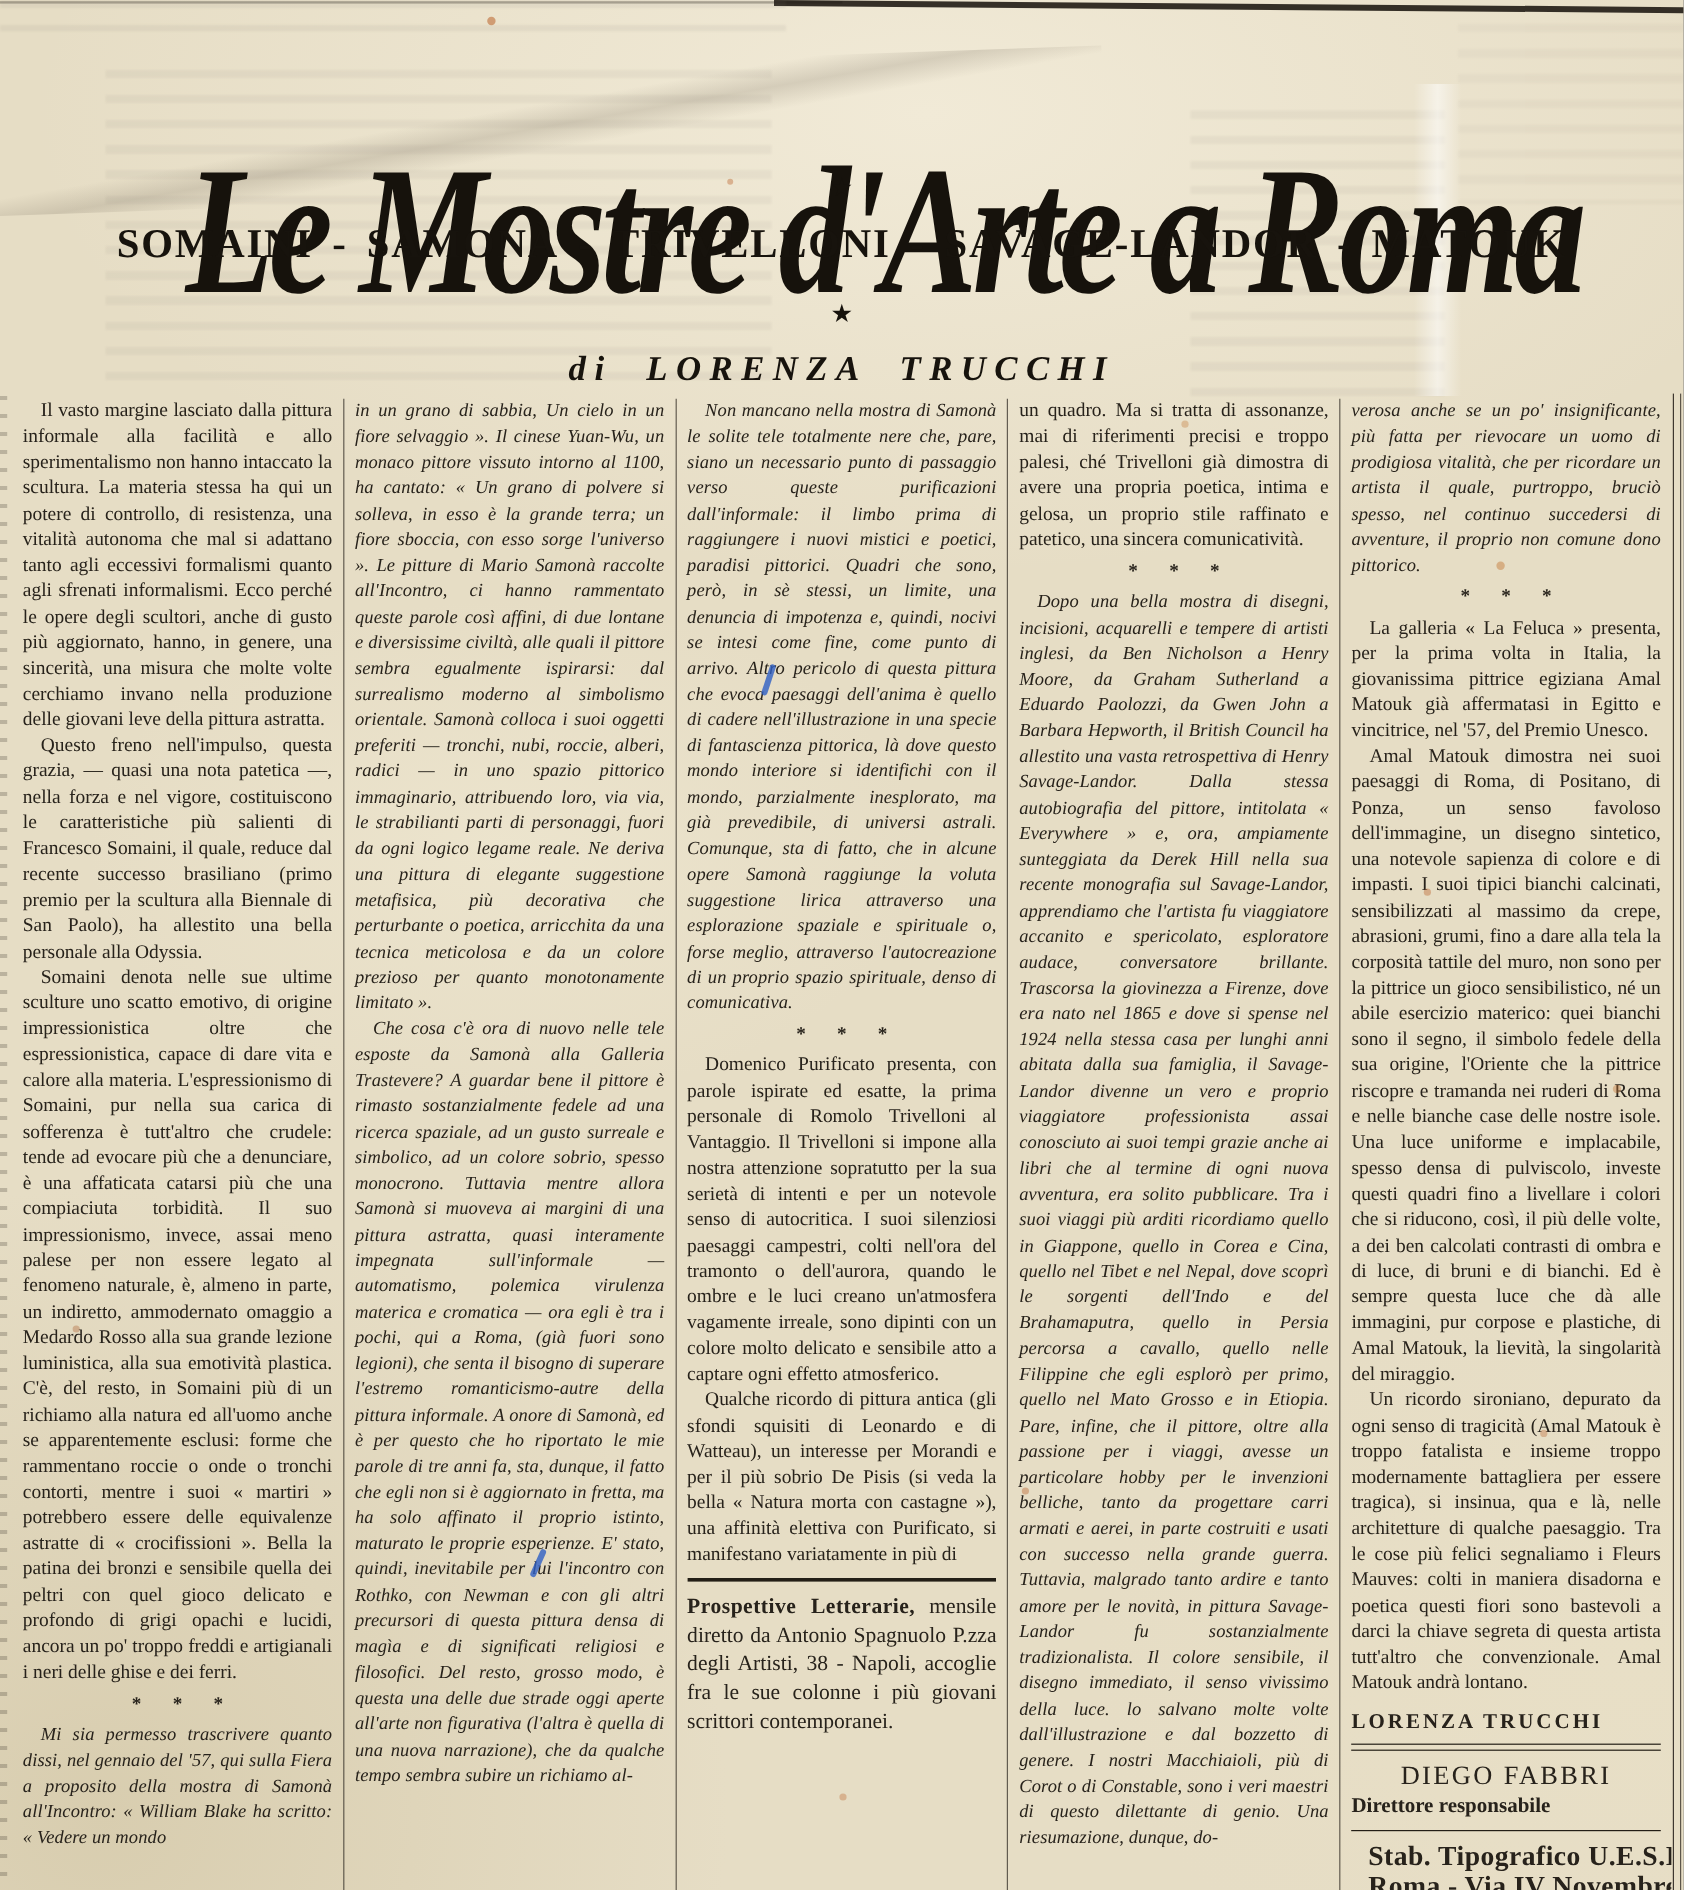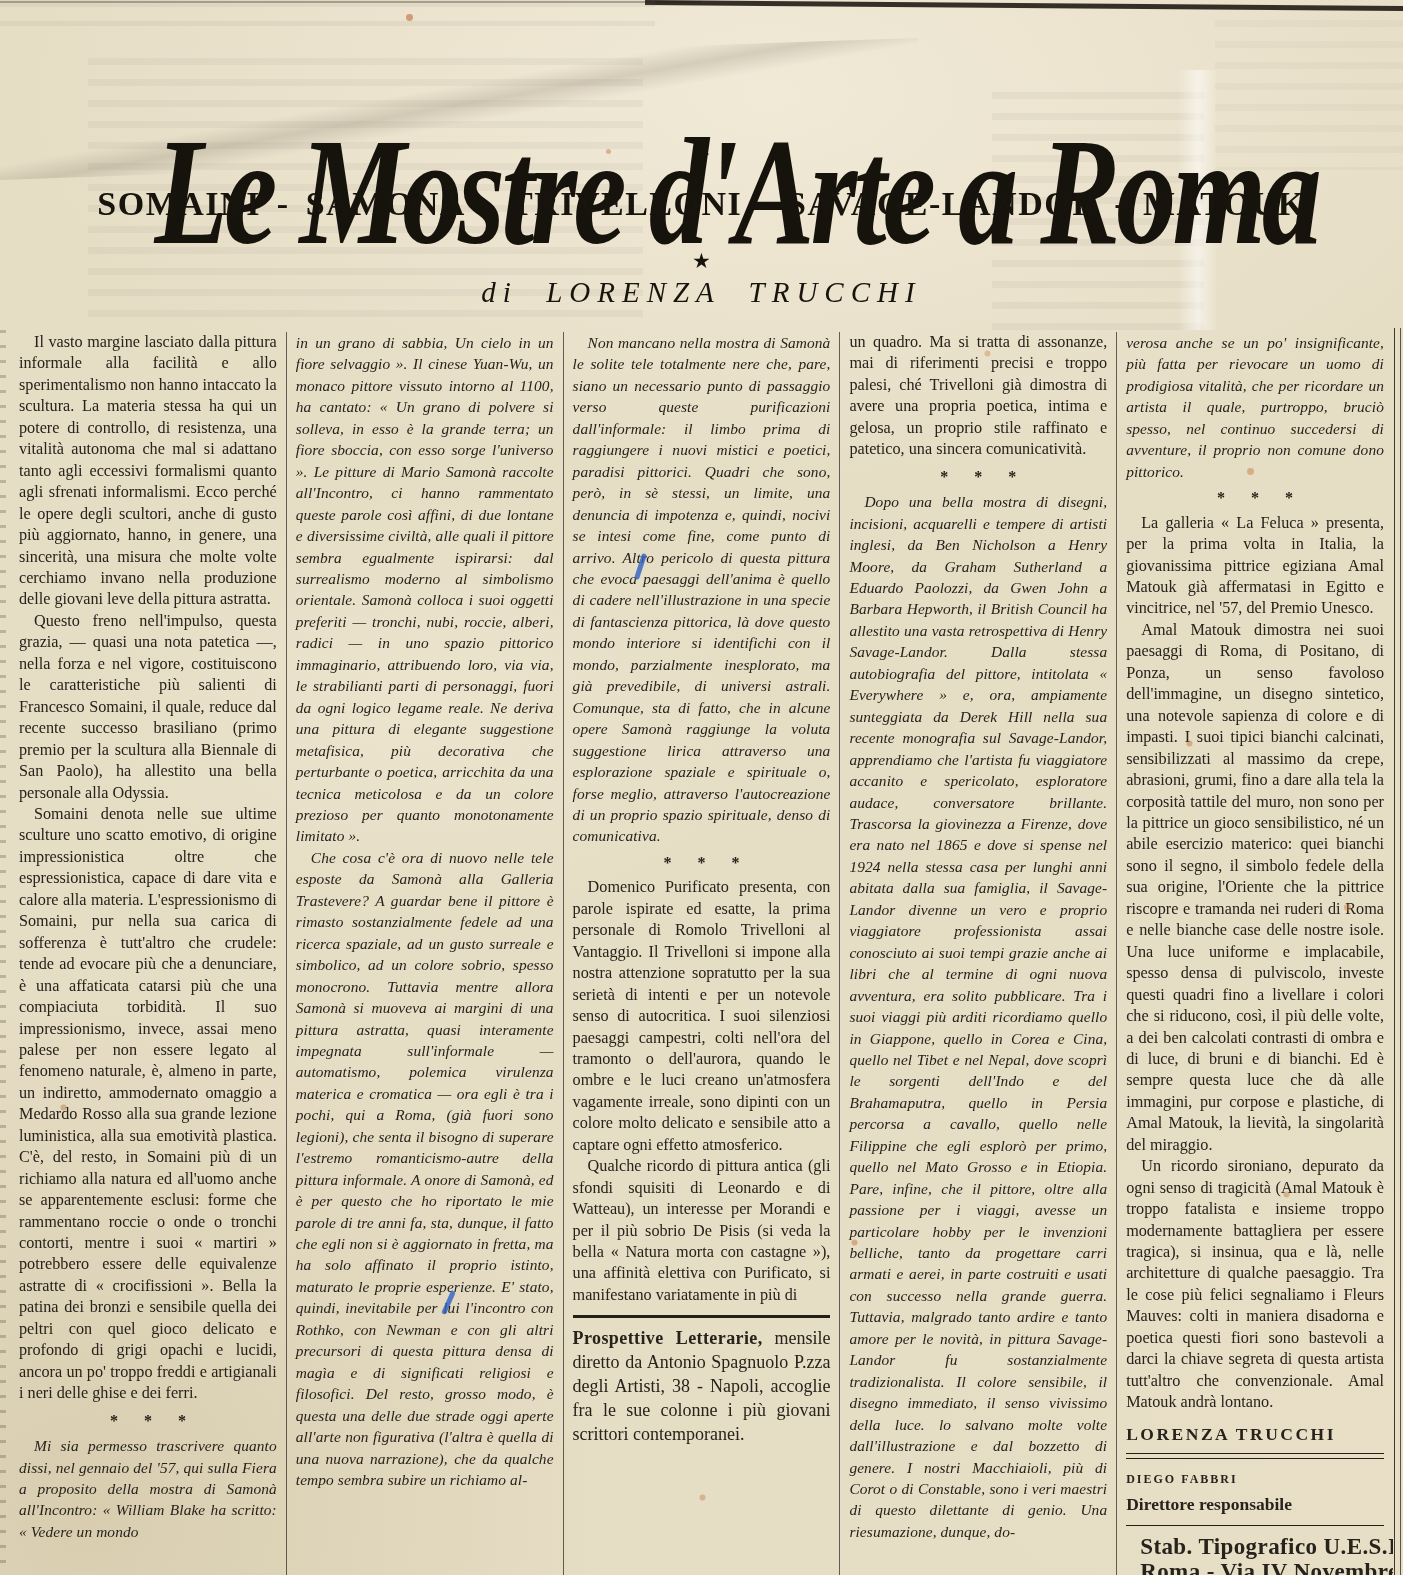--- a/index.html
+++ b/index.html
@@ -29,41 +29,41 @@
   
   .hdr{position:absolute;z-index:2;left:0;right:0;top:0;text-align:center;}
   .headline{position:absolute;top:14px;left:0;right:0;white-space:nowrap;
     font-weight:bold;font-style:italic;font-size:152px;line-height:1;letter-spacing:-5px;color:#16120c;}
   .headline>span{display:inline-block;transform:scaleX(.79);transform-origin:50% 50%;}
   .star{position:absolute;left:0;right:0;font-size:21px;color:#16120c;}
   .star.s1{top:144px;}
   .star.s2{top:249px;}
   .artists{position:absolute;top:185px;left:0;right:0;white-space:nowrap;
     font-weight:bold;font-size:34px;letter-spacing:1.5px;word-spacing:6px;color:#17130d;}
-  .byline{position:absolute;top:276px;left:0;right:0;
-    font-weight:normal;font-style:italic;font-size:29px;letter-spacing:7px;word-spacing:14px;color:#17130d;}
+  .byline{position:absolute;top:292px;left:0;right:0;
+    font-weight:bold;font-style:italic;font-size:29px;letter-spacing:7px;word-spacing:14px;color:#17130d;}
   
   .columns{position:absolute;z-index:2;left:10px;top:332px;width:1383px;height:1243px;
     display:flex;overflow:hidden;}
   .col{flex:1 1 0;padding:0 9px;overflow:hidden;
     font-size:16.2px;line-height:21.45px;text-align:justify;
     -webkit-hyphens:auto;hyphens:auto;}
   .col + .col{border-left:1.4px solid rgba(42,36,28,.7);}
   .col p{margin:0;}
   .col p.ind{text-indent:15px;}
   .col .it{font-style:italic;font-size:15.4px;letter-spacing:.1px;}
   .col .rm{font-style:normal;}
   .stars{text-align:center;font-weight:bold;font-size:16px;letter-spacing:11px;margin:5px 0 4px 0;text-indent:11px;}
   .notice{border-top:3px solid #231e16;margin-top:9px;padding-top:9px;
     font-size:18px;line-height:23.8px;}
   .notice b{letter-spacing:.4px;}
   .sig{text-align:left;font-weight:bold;font-size:17.5px;letter-spacing:2.5px;margin:10px 0 8px 0;}
   .hr2{border-top:1.8px solid #231e16;border-bottom:1.8px solid #231e16;height:4px;margin:4px 0 10px 0;}
   .hr1{border-top:1.8px solid #231e16;margin:10px 0 8px 0;}
-  .dirname{text-align:left;font-weight:bold;font-size:12px;letter-spacing:2px;}
+  .dirname{text-align:center;font-weight:normal;font-size:22px;letter-spacing:2px;}
   .dirrole{font-weight:bold;font-size:17.5px;margin-top:3px;}
   .imp{font-weight:bold;font-size:23px;line-height:25px;letter-spacing:.4px;white-space:nowrap;margin-left:14px;}
   
   .right-rule{position:absolute;z-index:3;top:328px;bottom:0;right:2px;width:5px;
     border-left:1.7px solid rgba(32,27,20,.85);border-right:1.7px solid rgba(32,27,20,.7);}
   .left-frag{position:absolute;z-index:1;left:0;top:330px;width:6px;height:1245px;opacity:.35;
     background:repeating-linear-gradient(180deg, rgba(40,34,27,.65) 0 3px, rgba(0,0,0,0) 3px 15px);}
   .ink-mark{position:absolute;z-index:4;width:4.5px;border-radius:3px;background:#2e5fc4;opacity:.8;}
   .m1{left:446px;top:1290px;height:25px;transform:rotate(24deg);}
   .m2{left:638px;top:553px;height:27px;transform:rotate(18deg);}

